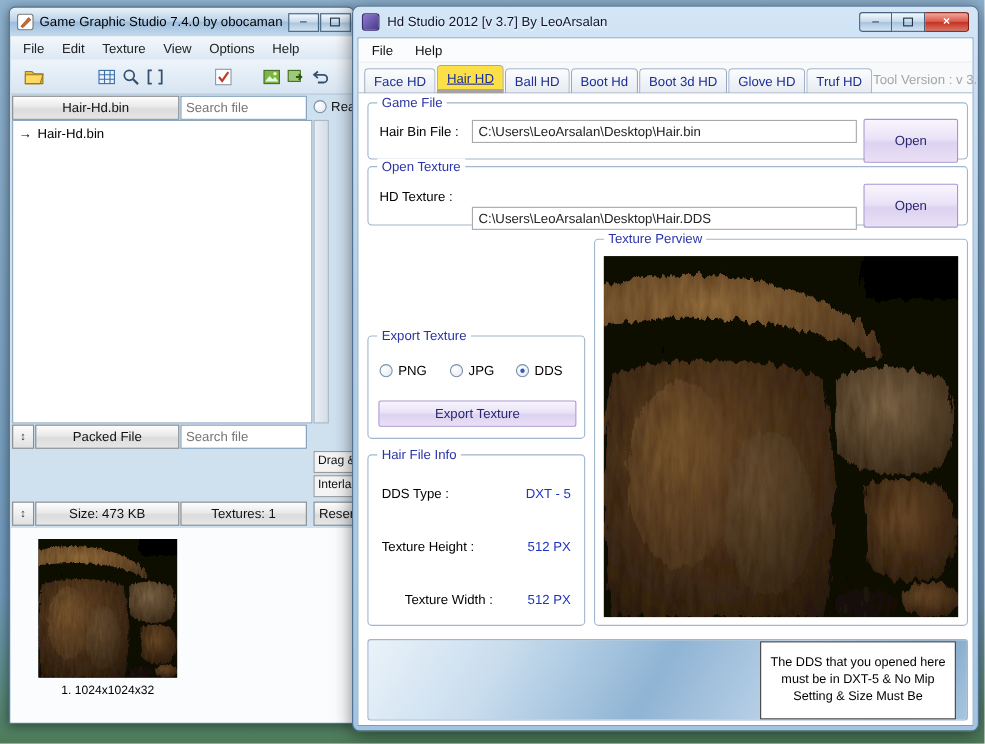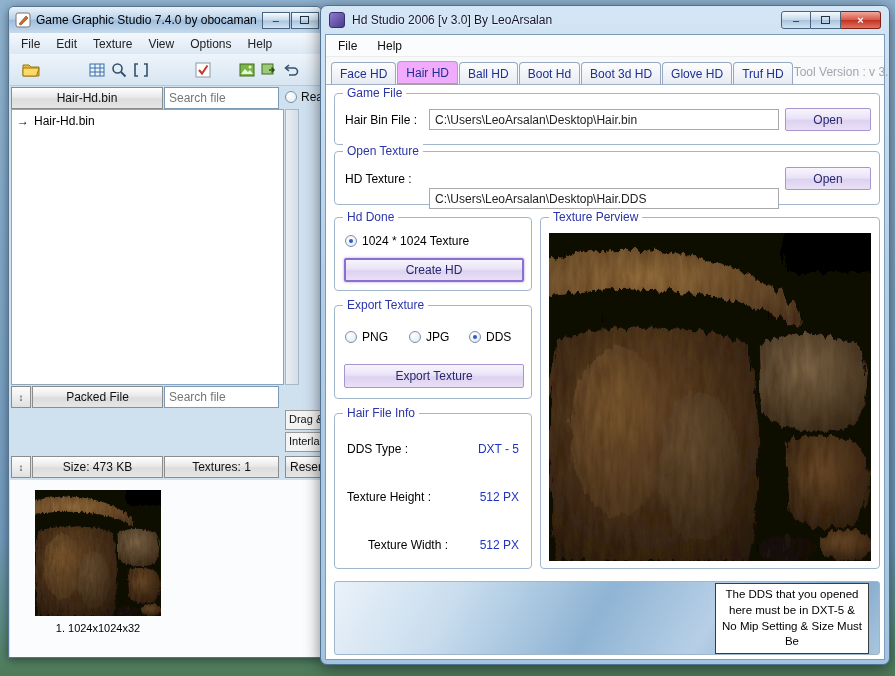--- a/index.html
+++ b/index.html
@@ -132,62 +132,62 @@
     font-size:12px; color:#111; border-bottom:1px solid #ececec; background:#fbfcfd; }
   .rw-tabs {
     height:28px; display:flex; align-items:flex-end; padding:3px 4px 0 5px;
     border-bottom:1px solid #9fb0c6; background:#f7f9fb;
   }
   .tab {
     padding:4px 8px 3px; margin-right:1px; font-size:12px; color:#1d2f96; white-space:nowrap;
     border:1px solid #98a8c0; border-bottom:1px solid #9fb0c6; border-radius:4px 4px 0 0;
     background:linear-gradient(#fcfdfe,#e7ebf1); margin-bottom:-1px; position:relative;
   }
-  .tab.active { background:#f0abfc; border-bottom:2px solid #a3a3a3; z-index:2; }
+  .tab.active { background:#fde047; border-bottom:4px solid #a3a3a3; z-index:2;text-decoration:underline; }
   .version { margin-left:auto; font-size:12px; color:#a2a6ad; padding:0 8px 5px 0; white-space:nowrap; }
   .rw-content { position:relative; flex:1; background:#fff; }
 
   .gb { position:absolute; border:1px solid #9fb6cc; border-radius:4px; }
   .gb-legend {
     position:absolute; top:-8px; left:8px; background:#fff; padding:0 4px;
     font-size:12px; color:#2a35a8; white-space:nowrap;
   }
   .gb-openfile { left:8px; top:8px; width:546px; height:52px; }
   .gb-opentex  { left:8px; top:66px; width:546px; height:54px; }
   .gb-hddone   { left:8px; top:132px; width:198px; height:74px; }
   .gb-export   { left:8px; top:220px; width:198px; height:94px; }
   .gb-info     { left:8px; top:328px; width:198px; height:156px; }
   .gb-preview  { left:214px; top:132px; width:340px; height:352px; }
 
   .gb-label { position:absolute; left:10px; font-size:12px; color:#000; white-space:nowrap; }
   .path-input {
     position:absolute; left:94px; width:350px; height:21px; border:1px solid #a9a9a9;
     font-size:12px; padding:0 5px; color:#222; font-family:"Liberation Sans",sans-serif;
   }
-  .btn-open { position:absolute; right:8px; width:86px; height:23px; }
+  .btn-open { position:absolute; right:8px; width:86px; height:40px; }
 
   .radio-row { display:flex; align-items:center; gap:5px; font-size:12px; color:#000; position:absolute; white-space:nowrap; }
   .btn-create {
     position:absolute; left:9px; top:40px; width:180px; height:24px;
     border:2px solid #8a6fd0; box-shadow:0 0 3px #b3a0e6;
   }
   .btn-export { position:absolute; left:9px; top:58px; width:180px; height:24px; }
 
   .info-row { position:absolute; left:12px; right:12px; display:flex; justify-content:space-between; font-size:12px; }
   .info-label { color:#000; } .info-value { color:#1f35c0; }
 
   .preview-img { position:absolute; left:8px; top:15px; width:322px; height:328px; background:#0b0805; }
 
   .rw-strip {
     position:absolute; left:8px; top:496px; width:546px; height:74px;
     border:1px solid #9fb6cc; border-radius:3px;
     background:linear-gradient(120deg,#eaf2f9 0%,#c9ddee 22%,#8fb4d4 48%,#b7cfe6 68%,#7da3c6 88%,#a9c6df 100%);
   }
   .note-box {
-    position:absolute; right:10px; top:1px; width:154px; height:71px;
+    position:absolute; right:10px; top:1px; width:178px; height:71px;
     background:#fff; border:1px solid #3c3c3c; color:#000;
     font-size:11.5px; line-height:1.35; text-align:center;
     display:flex; align-items:center; justify-content:center; padding:2px 5px;
   }
 </style>
 </head>
 <body>
 
 <svg width="0" height="0" style="position:absolute" aria-hidden="true">
   <defs>
@@ -332,21 +332,21 @@
     <svg class="thumb-img" viewBox="0 0 324 330" preserveAspectRatio="none">
         <use href="#furtex"></use>
       </svg>
     <div class="thumb-caption">1. 1024x1024x32</div>
   </div>
 </div>
 
 <div class="rw">
   <div class="rw-titlebar">
     <span class="rw-appicon"></span>
-    <span class="rw-title">Hd Studio 2006  [v 3.0] By LeoArsalan</span>
+    <span class="rw-title">Hd Studio 2012  [v 3.7] By LeoArsalan</span>
     <span class="rw-controls">
       <span class="rw-btn min">–</span>
       <span class="rw-btn max">
           <span class="maxbox"></span>
         </span>
       <span class="rw-btn close">×</span>
     </span>
   </div>
 
   <div class="rw-inner">
@@ -375,28 +375,20 @@
         <div class="btn-open" style="top:14px;">Open</div>
       </div>
 
       <div class="gb gb-opentex">
         <span class="gb-legend">Open Texture</span>
         <span class="gb-label" style="top:20px;">HD Texture :</span>
         <input class="path-input" style="top: 16px; margin-top: 20px;" value="C:\Users\LeoArsalan\Desktop\Hair.DDS">
         <div class="btn-open" style="top:15px;">Open</div>
       </div>
 
-      <div class="gb gb-hddone">
-        <span class="gb-legend">Hd Done</span>
-        <span class="radio-row" style="left:10px; top:16px;">
-          <span class="radio checked"></span>
-          <span>1024 * 1024 Texture</span>
-        </span>
-        <div class="btn-create">Create HD</div>
-      </div>
 
       <div class="gb gb-export">
         <span class="gb-legend">Export Texture</span>
         <span class="radio-row" style="left:10px; top:24px;">
           <span class="radio"></span>
           <span>PNG</span>
         </span>
         <span class="radio-row" style="left:74px; top:24px;">
           <span class="radio"></span>
           <span>JPG</span>

